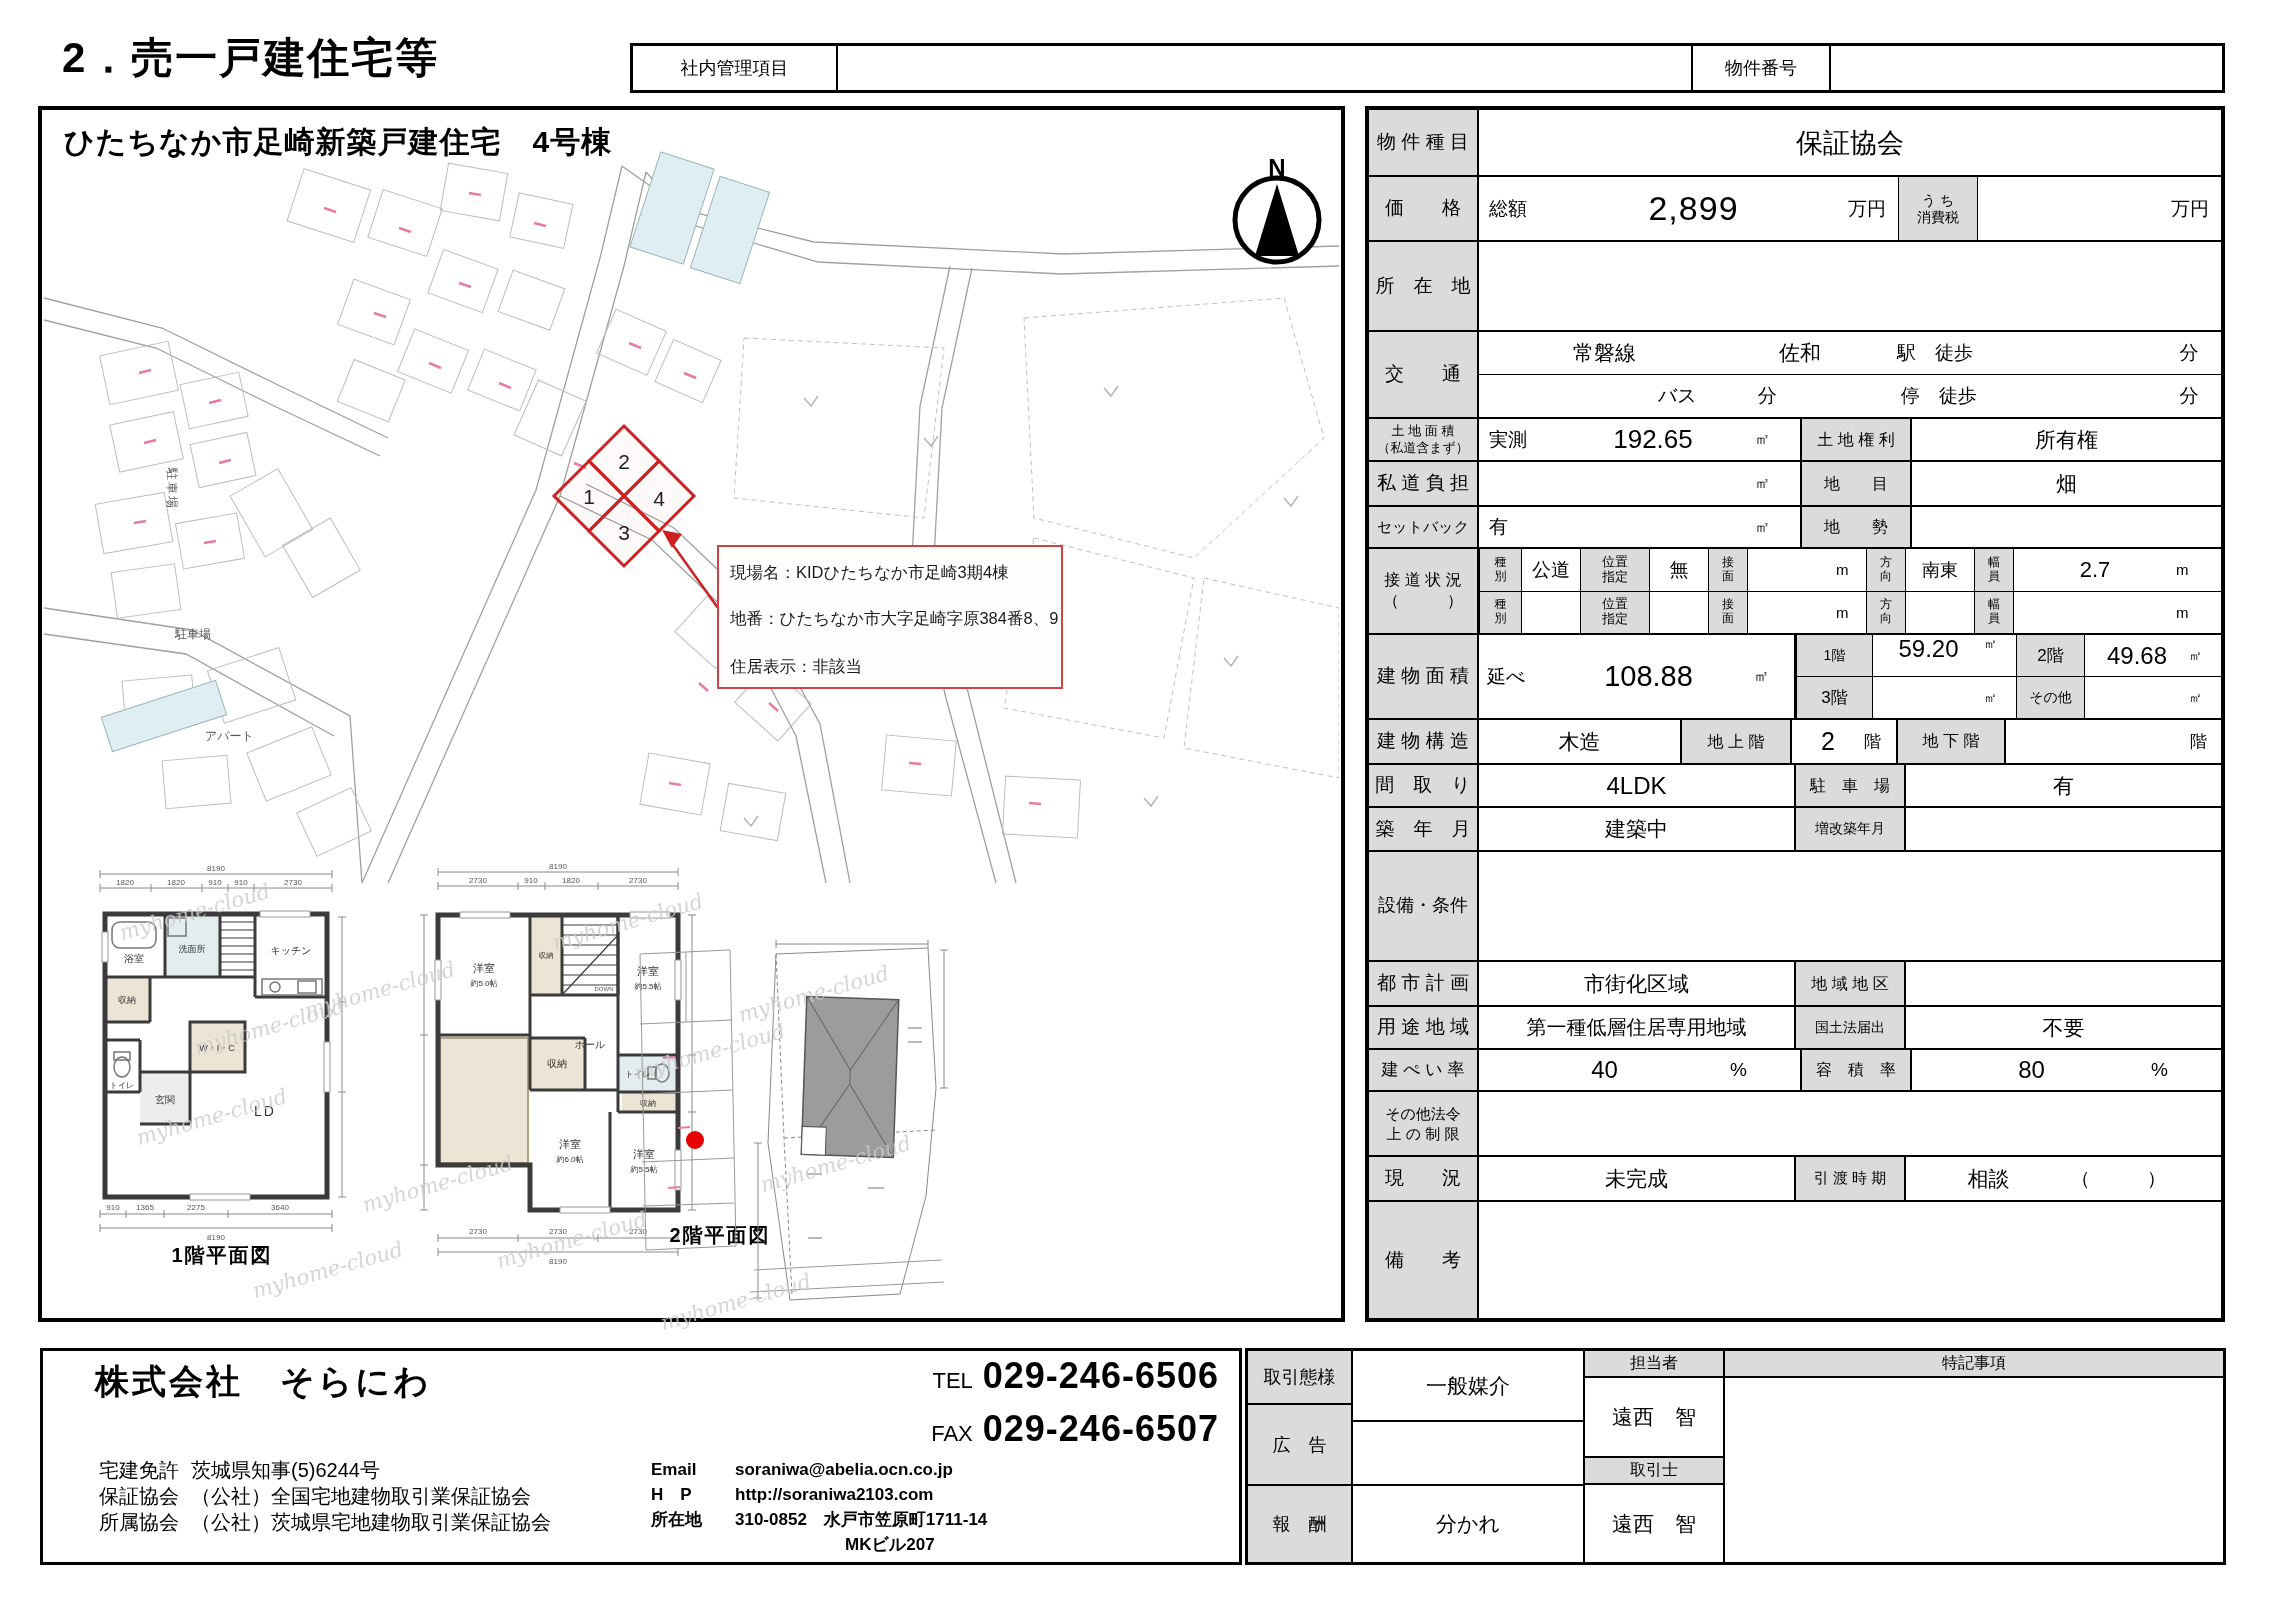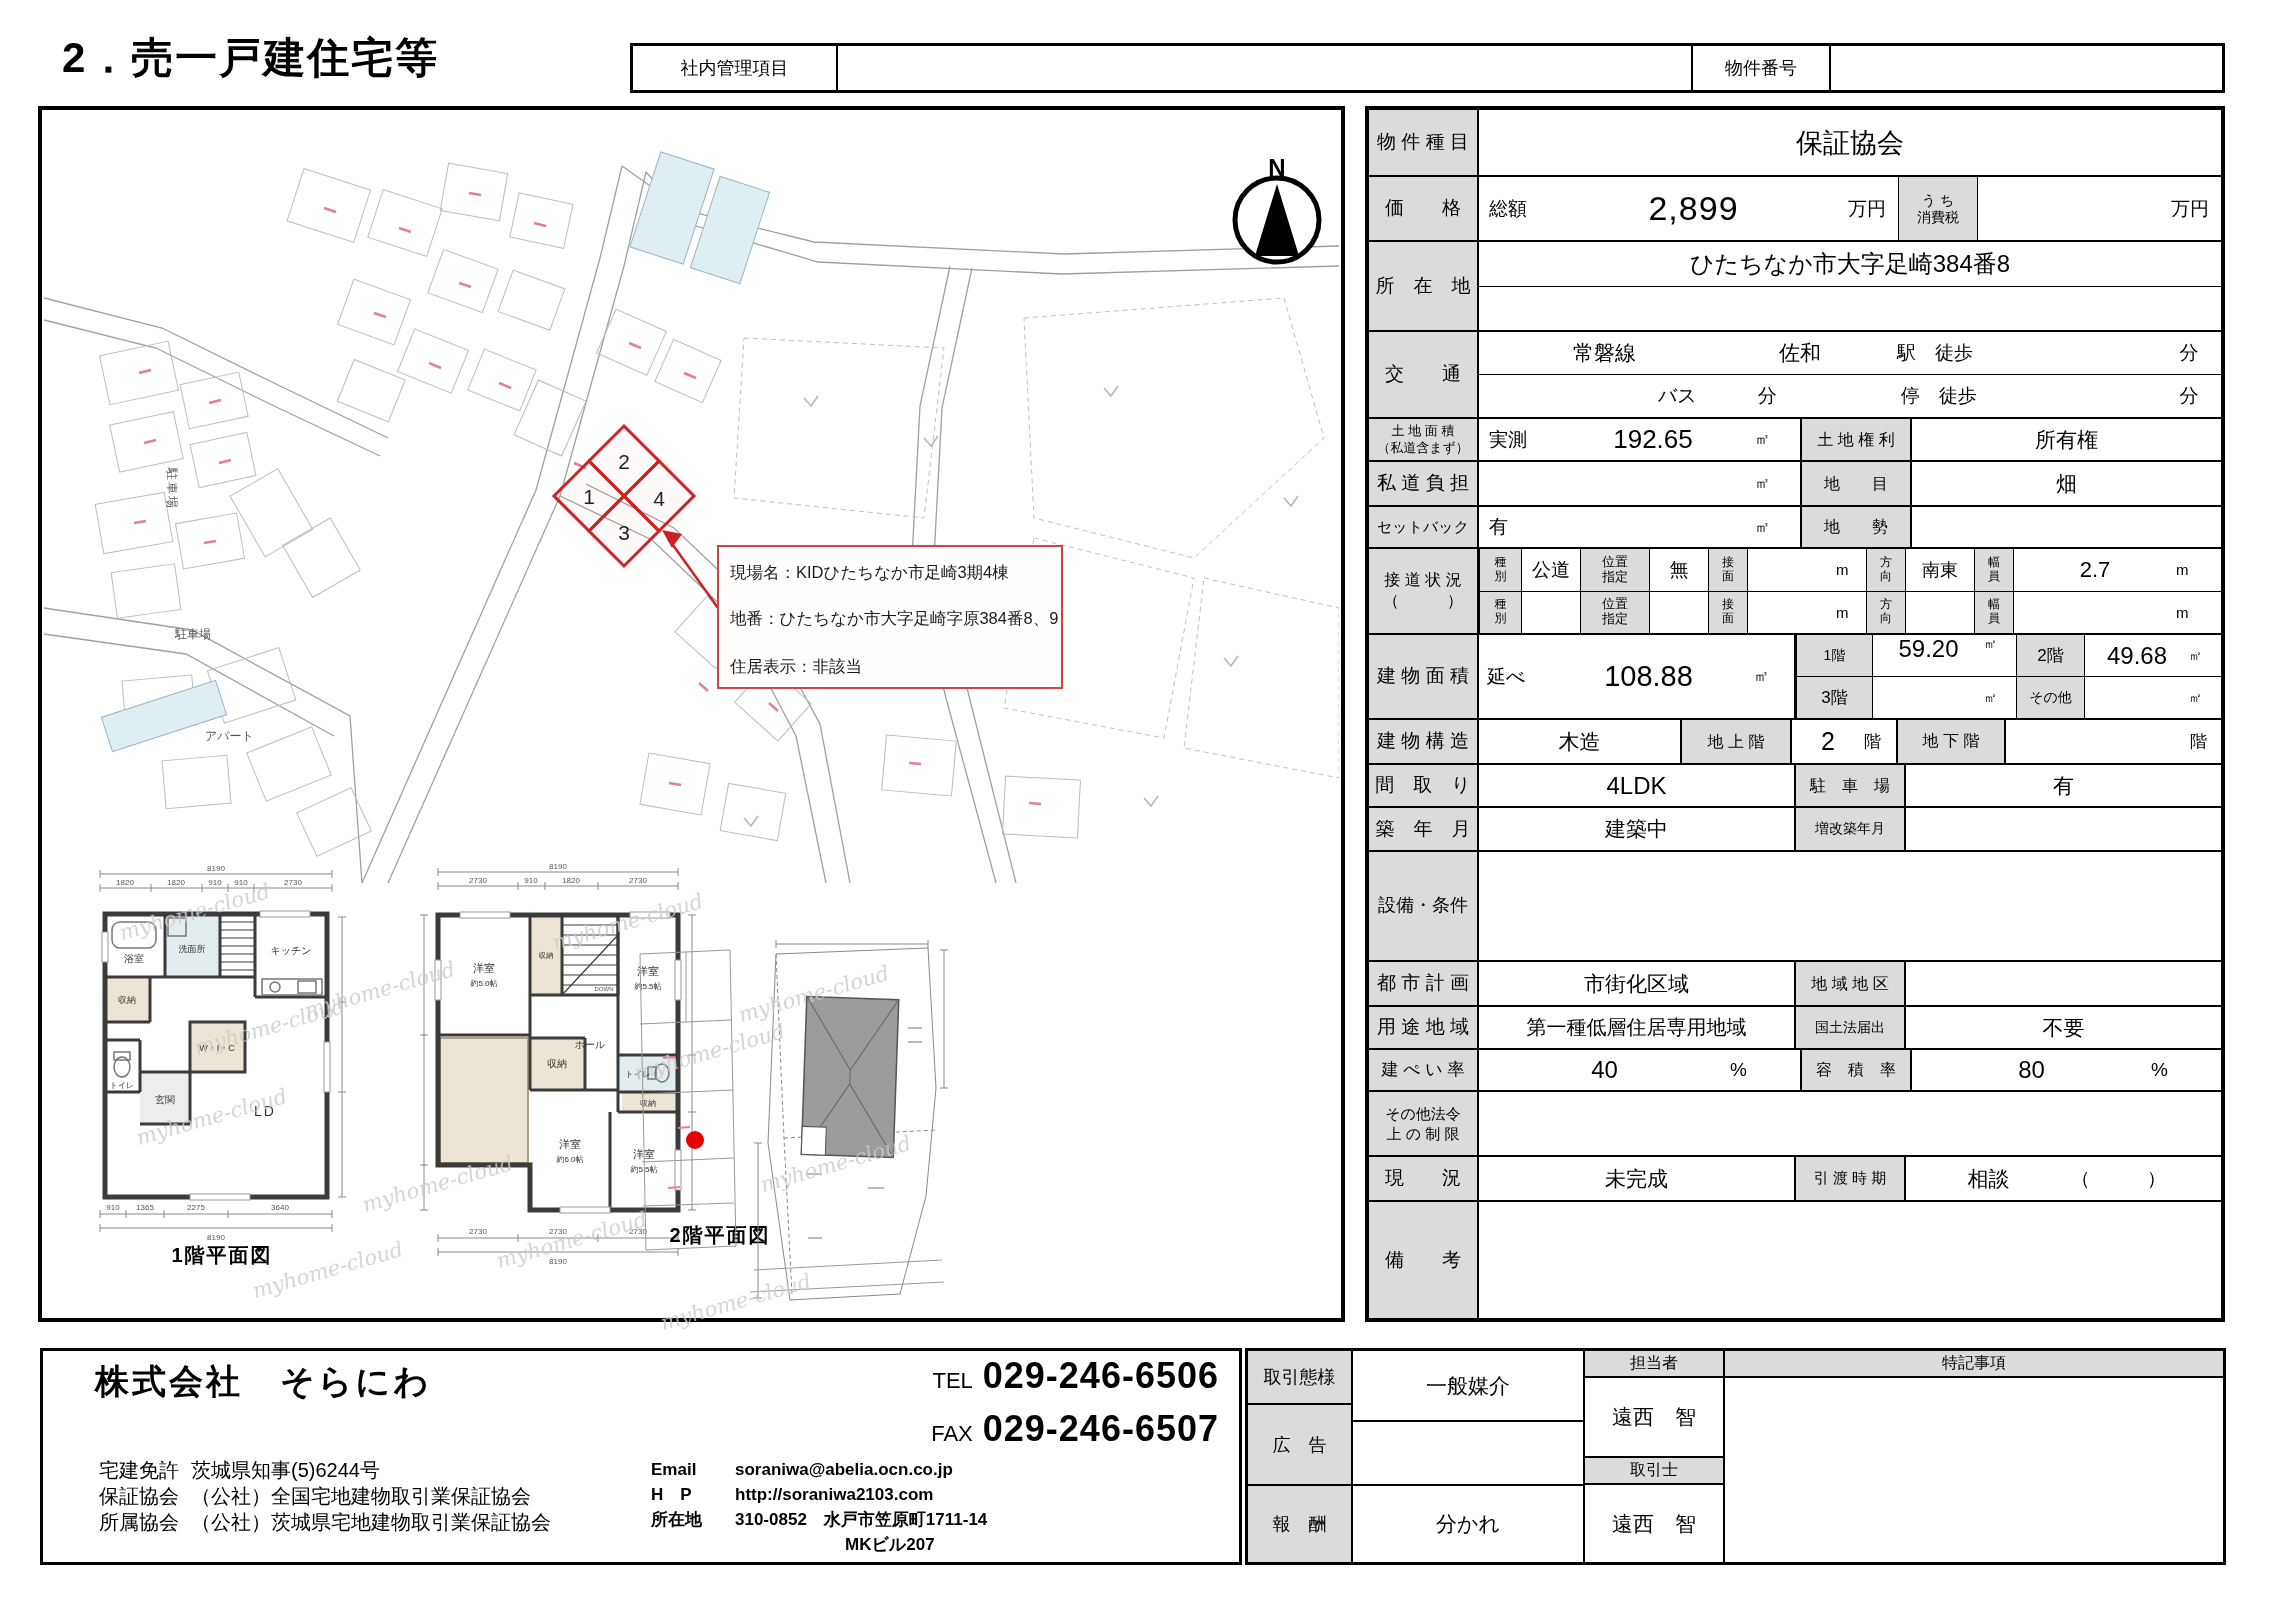--- a/index.html
+++ b/index.html
@@ -49,20 +49,21 @@
 
   <div id="topstrip">
     <div class="flexc" style="flex:0 0 205px;border-right:2px solid #000;font-size:18px">社内管理項目</div>
     <div style="flex:0 0 855px;border-right:2px solid #000"></div>
     <div class="flexc" style="flex:0 0 138px;border-right:2px solid #000;font-size:18px">物件番号</div>
     <div style="flex:1"></div>
   </div>
 
   <div id="leftbox">
 
+    <div class="abs" style="left:22px;top:12px;font-size:30px;font-weight:bold;letter-spacing:1px;z-index:2">ひたちなか市足崎新築戸建住宅　4号棟</div>
 
     <svg class="abs" style="left:2px;top:28px" width="1295" height="745" viewBox="0 0 1295 745">
 
       <g stroke="#a0a0a0" stroke-width="1.3" fill="none">
         <path d="M318,745 L492,352 L556,120 L578,28"></path>
         <path d="M344,745 L516,358 L580,128 L602,34"></path>
         <path d="M578,28 L640,72 L770,104 L1020,116 L1295,108"></path>
         <path d="M602,34 L652,88 L774,124 L1018,136 L1295,128"></path>
         <path d="M516,358 L608,402 L690,480 L752,598 L782,745"></path>
         <path d="M542,346 L630,390 L712,468 L776,586 L806,745"></path>
@@ -400,21 +401,20 @@
         <span class="mini" style="flex:0 0 80px;font-size:14px">う ち
 消費税</span>
         <span class="mcell" style="flex:1"></span>
         <span class="mcell" style="flex:0 0 62px;font-size:19px">万円</span>
       </div>
     </div>
 
     <div class="srow" style="height:90px">
       <div class="lbl">所　在　地</div>
       <div class="subcol">
-        <div class="subrow mcell" style="font-size:24px">ひたちなか市大字足崎384番8</div>
         <div class="subrow mcell"></div>
       </div>
     </div>
 
     <div class="srow" style="height:87px">
       <div class="lbl">交　　通</div>
       <div class="subcol">
         <div class="subrow" style="align-items:center">
           <span class="mcell" style="flex:1.6;font-size:21px">常磐線</span>
           <span class="mcell" style="flex:0 0 140px;font-size:21px">佐和</span>

